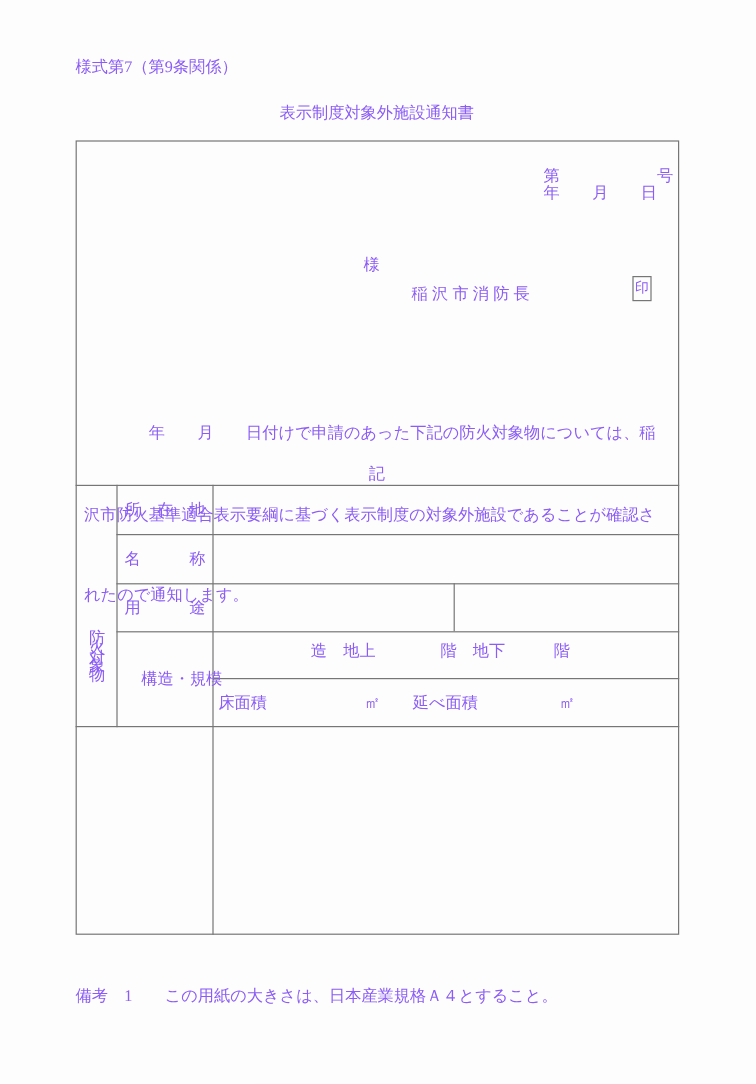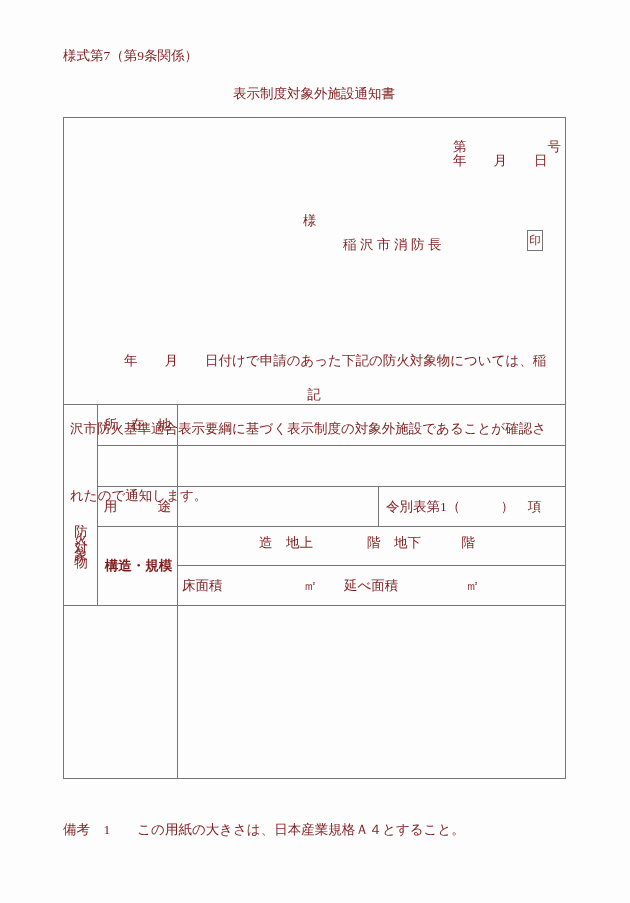--- a/index.html
+++ b/index.html
@@ -1,21 +1,21 @@
 <!DOCTYPE html>
 <html><head>
 <meta charset="utf-8">
 <style>
   * { margin:0; padding:0; box-sizing:border-box; }
   html,body { background:#ffffff; }
   .page {
     position:relative;
     width:630px; height:903px;
     background:#fdfdfd;
-    color:#7f1d1d;
+    color:#8b5cf6;
     font-family:"Liberation Serif","DejaVu Serif",serif;
     font-size:13.5px;
     overflow:hidden;
   }
   .abs { position:absolute; white-space:pre; line-height:17px; }
 
   #form-no   { left:63px;  top:47px; }
   #title     { left:63px;  top:85px;  width:502px; text-align:center; white-space:pre; }
 
   #frame     { position:absolute; left:63px; top:117px; width:503px; height:662px;
@@ -44,21 +44,21 @@
   #v-b    { left:177px; top:404px; width:1px; height:375px; }
   #v-use  { left:378px; top:486px; width:1px; height:40px; }
 
   .cell { position:absolute; display:flex; align-items:center; white-space:pre;text-align:center; }
   #group-cell      { left:64px;  top:405px; width:33px;  height:200px; justify-content:center; }
   #group-cell span { writing-mode:vertical-rl; text-orientation:upright;
                      letter-spacing:8px; margin-top:56px; }
   #lbl-location    { left:98px;  top:405px; width:79px;  height:40px;  justify-content:center; }
   #lbl-name        { left:98px;  top:446px; width:79px;  height:40px;  justify-content:center; }
   #lbl-use         { left:98px;  top:487px; width:79px;  height:39px;  justify-content:center; }
-  #lbl-structure   { left:99px;  top:527px; width:79px;  height:78px;  justify-content:center;font-weight:bold; }
+  #lbl-structure   { left:112px;  top:527px; width:79px;  height:78px;  justify-content:center; }
   #lbl-special     { left:64px;  top:606px; width:113px; height:172px; justify-content:center; }
 
   #cell-location-value { left:178px; top:405px; width:387px; height:40px; }
   #cell-name-value     { left:178px; top:446px; width:387px; height:40px; }
   #cell-use-value      { left:178px; top:487px; width:200px; height:39px; }
   #cell-use-category   { left:379px; top:487px; width:186px; height:39px; padding-left:7px; }
   #cell-structure1     { left:178px; top:524px; width:387px; height:38px; }
   #cell-structure2     { left:178px; top:566px; width:387px; height:39px; padding-left:4px; }
   #cell-special-value  { left:178px; top:606px; width:387px; height:172px; }
 
@@ -101,28 +101,28 @@
   <div class="hl" id="l-r4"></div>
   <div class="vl" id="v-a"></div>
   <div class="vl" id="v-b"></div>
   <div class="vl" id="v-use"></div>
 
   <div class="cell" id="group-cell">
     <span>防火対象物</span>
   </div>
 
   <div class="cell" id="lbl-location">所　在　地</div>
+  <div class="cell" id="lbl-name">名　　　称</div>
   <div class="cell" id="lbl-use">用　　　途</div>
   <div class="cell" id="lbl-structure">構造・規模</div>
 
   <div class="cell" id="cell-location-value"></div>
   <div class="cell" id="cell-name-value"></div>
   <div class="cell" id="cell-use-value"></div>
 
-  <div class="cell" id="cell-use-category">令別表第1（　　　）　項</div>
 
   <div class="cell" id="cell-structure1">　　　　　　造　地上　　　　階　地下　　　階</div>
   <div class="cell" id="cell-structure2">床面積　　　　　　㎡　　延べ面積　　　　　㎡</div>
 
   <div class="cell" id="cell-special-value"></div>
 
   <div class="abs" id="notes">
     <div>備考　1　　この用紙の大きさは、日本産業規格Ａ４とすること。</div>
   </div>
 

